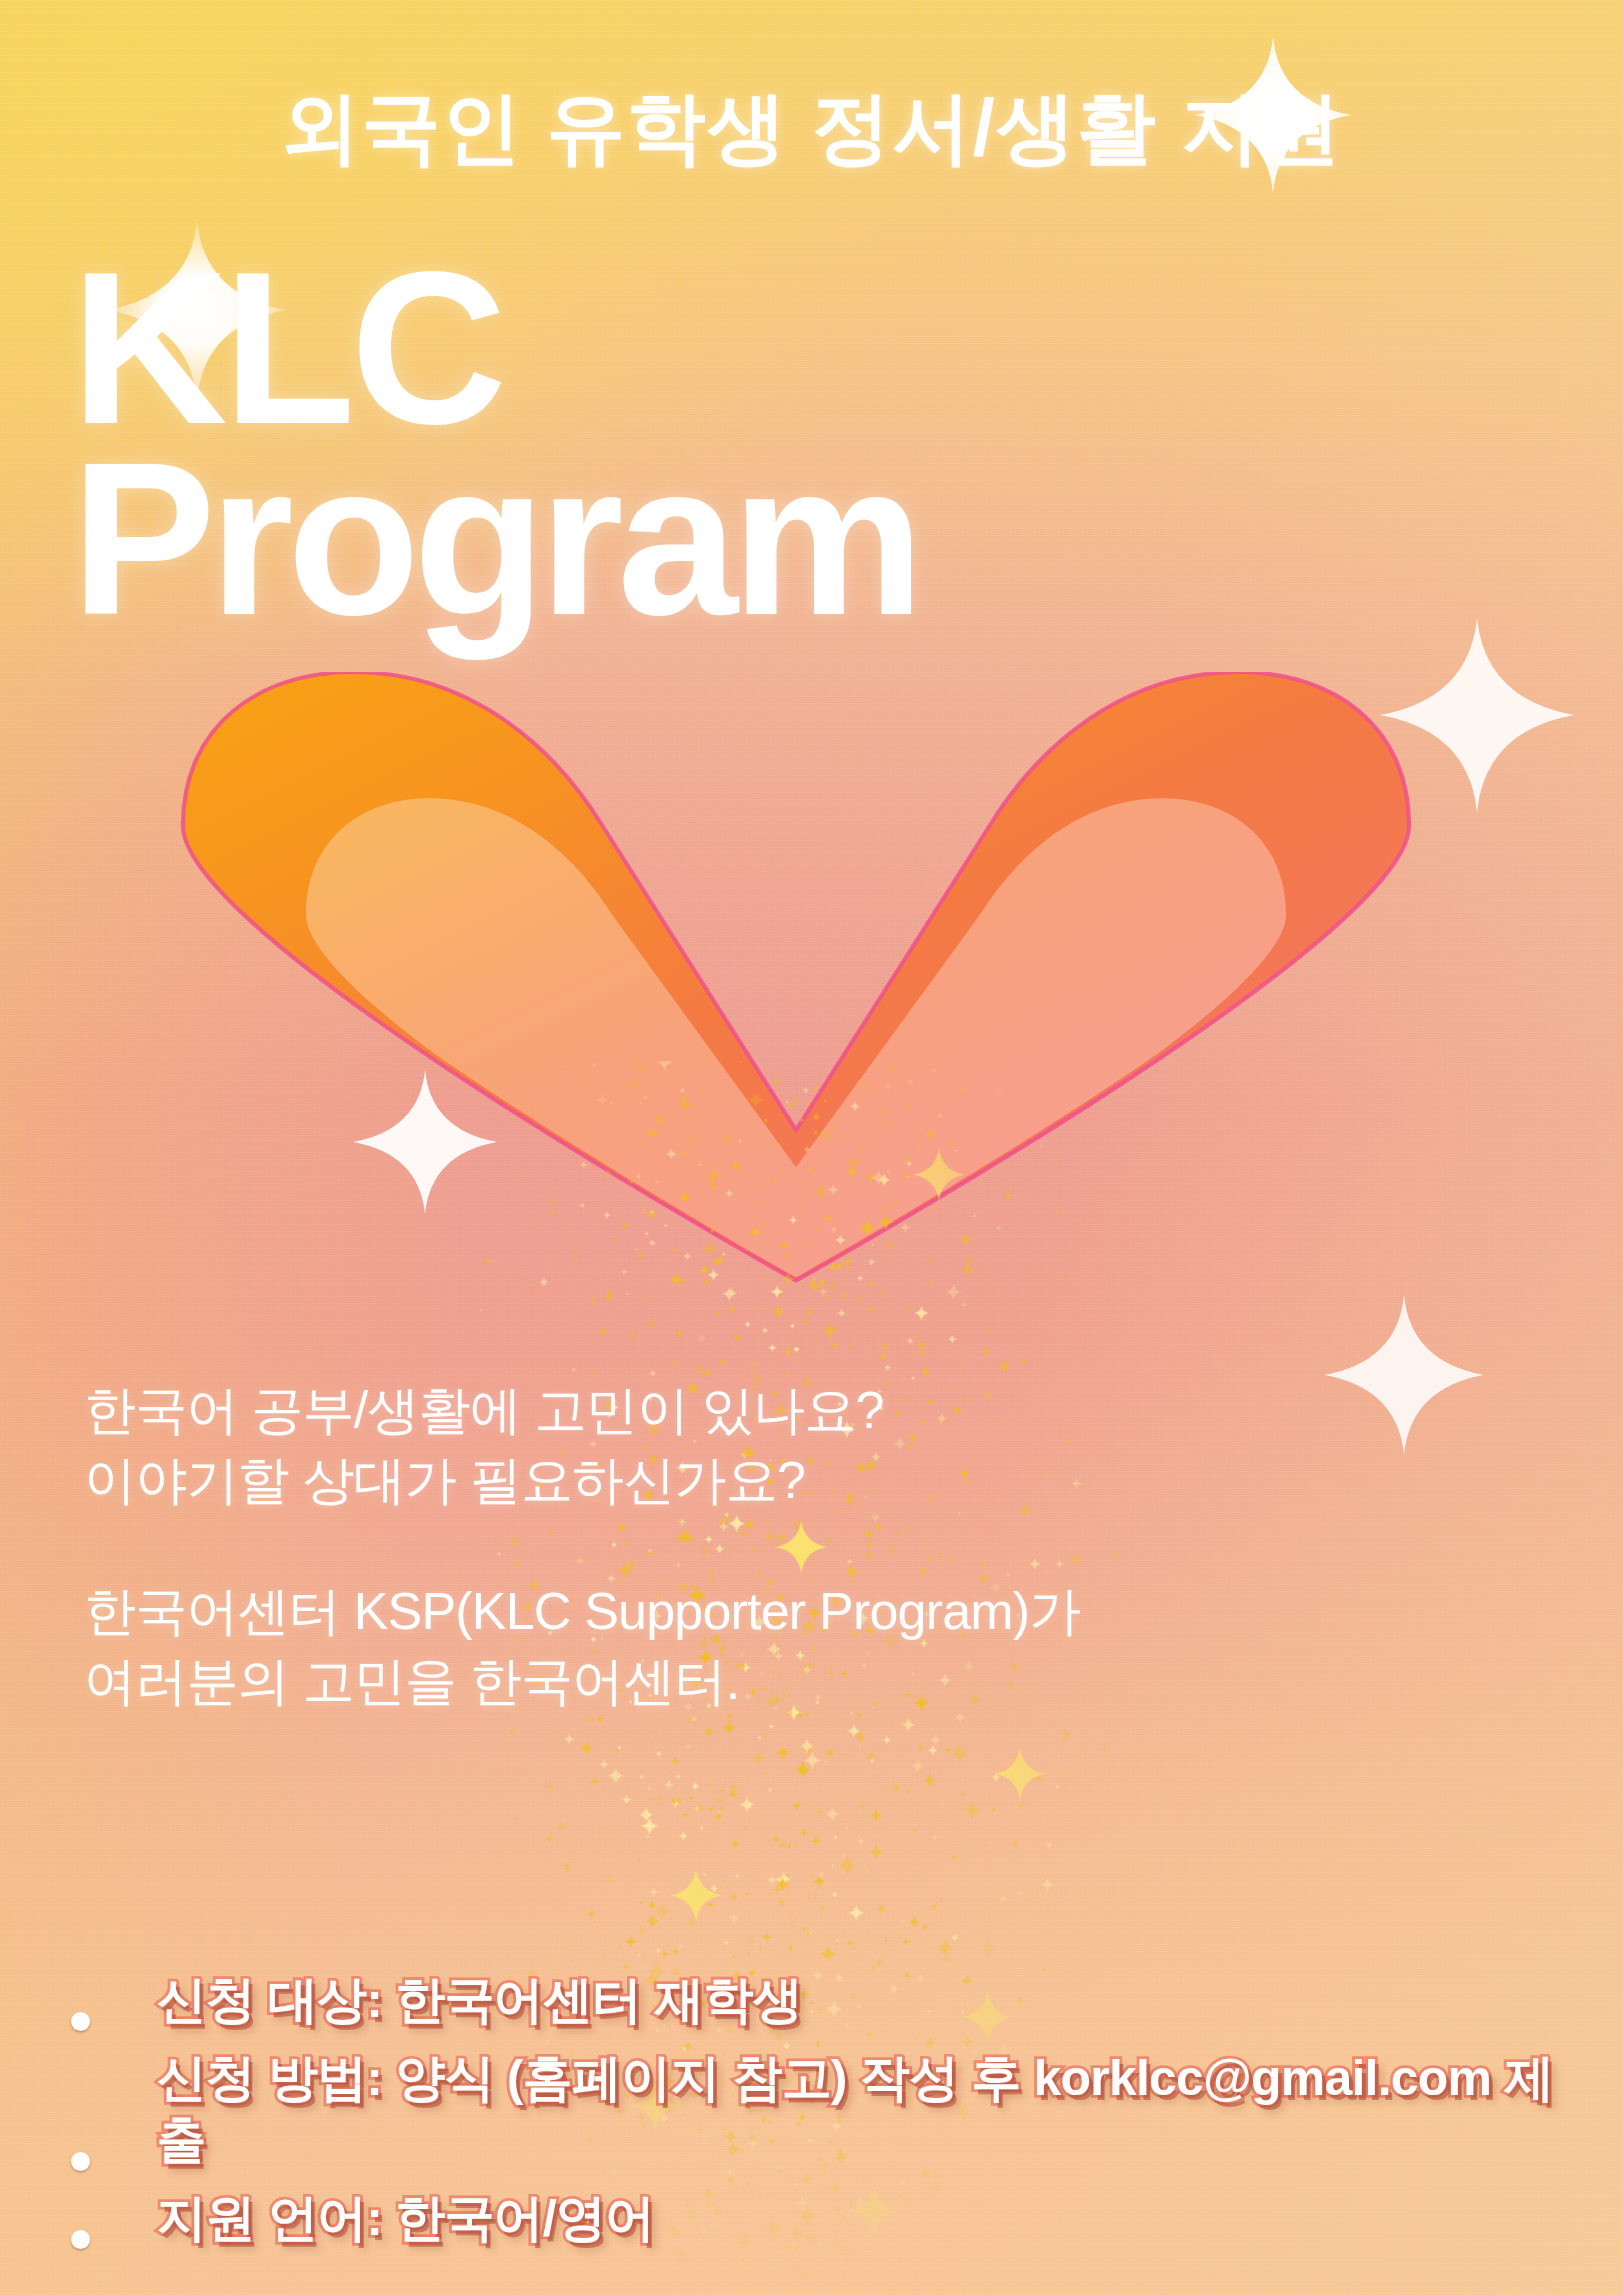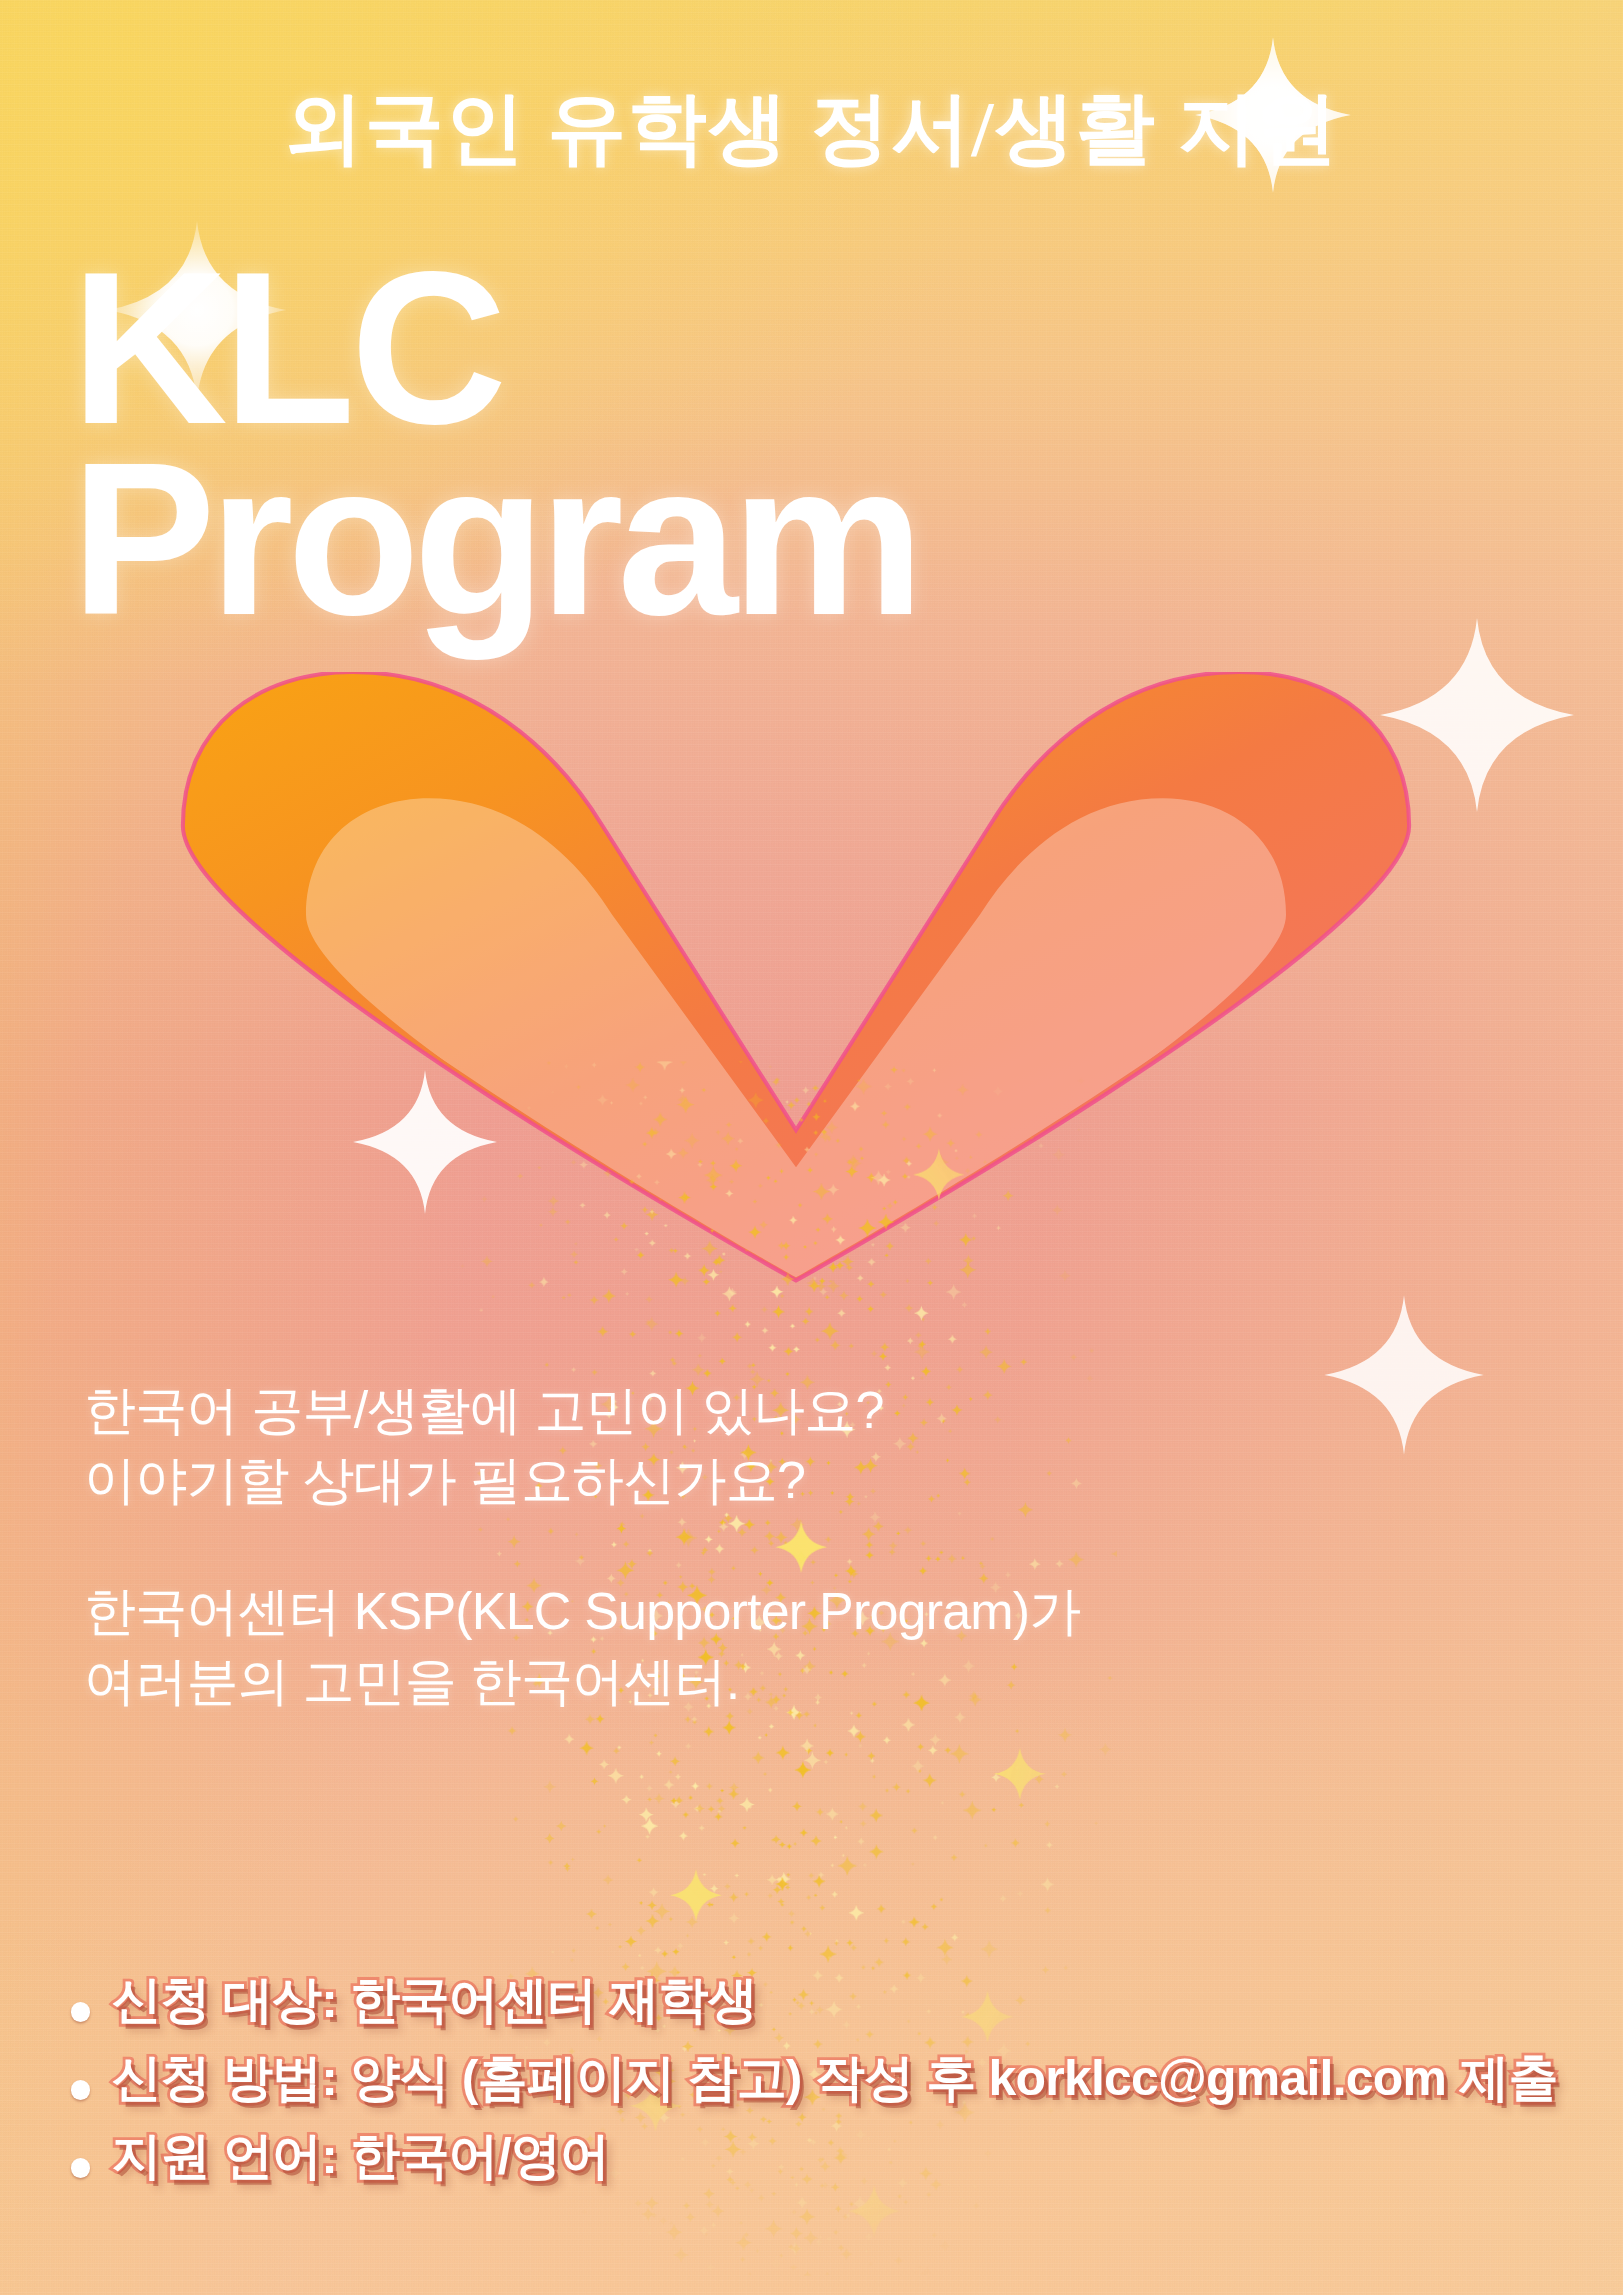--- a/index.html
+++ b/index.html
@@ -92,21 +92,20 @@
   .header-kr {
     position:absolute;
     left:0; right:0; top:76px;
     text-align:center;
     font-size:79px;
     font-weight:700;
     letter-spacing:1.6px;
     color:#ffffff;
     text-shadow:0 0 13px rgba(255,255,255,0.45);
     white-space:nowrap;
-    font-family:Liberation Serif, serif;
   }
 
   .bigtitle {
     position:absolute;
     left:71px; top:253px;
     width:1376px;
     color:#ffffff;
     font-weight:700;
     font-size:217px;
     line-height:0.88;
@@ -133,22 +132,23 @@
   .body-block .gap { height:62px; }
 
   
   .bullets {
     position:absolute;
     left:58px; top:1969px;
     width:1538px;
   }
   .bullet-row {
     display:flex;
-    align-items:center;
+    align-items:flex-end;
     margin-bottom:16px;
+    gap:45px;
   }
   .bullet-dot {
     flex:0 0 auto;
     width:19.4px; height:19.4px;
     border-radius:50%;
     background:#ffffff;
     margin:24px 21px 0 13px;
     box-shadow:0 1.6px 2.4px rgba(150,70,50,0.45);
   }
   .bullet-text {

